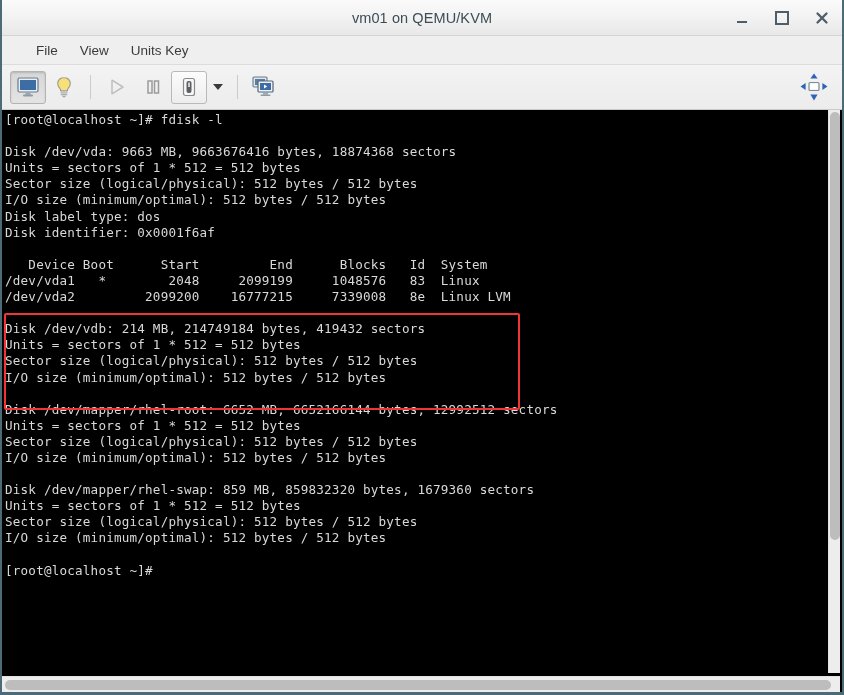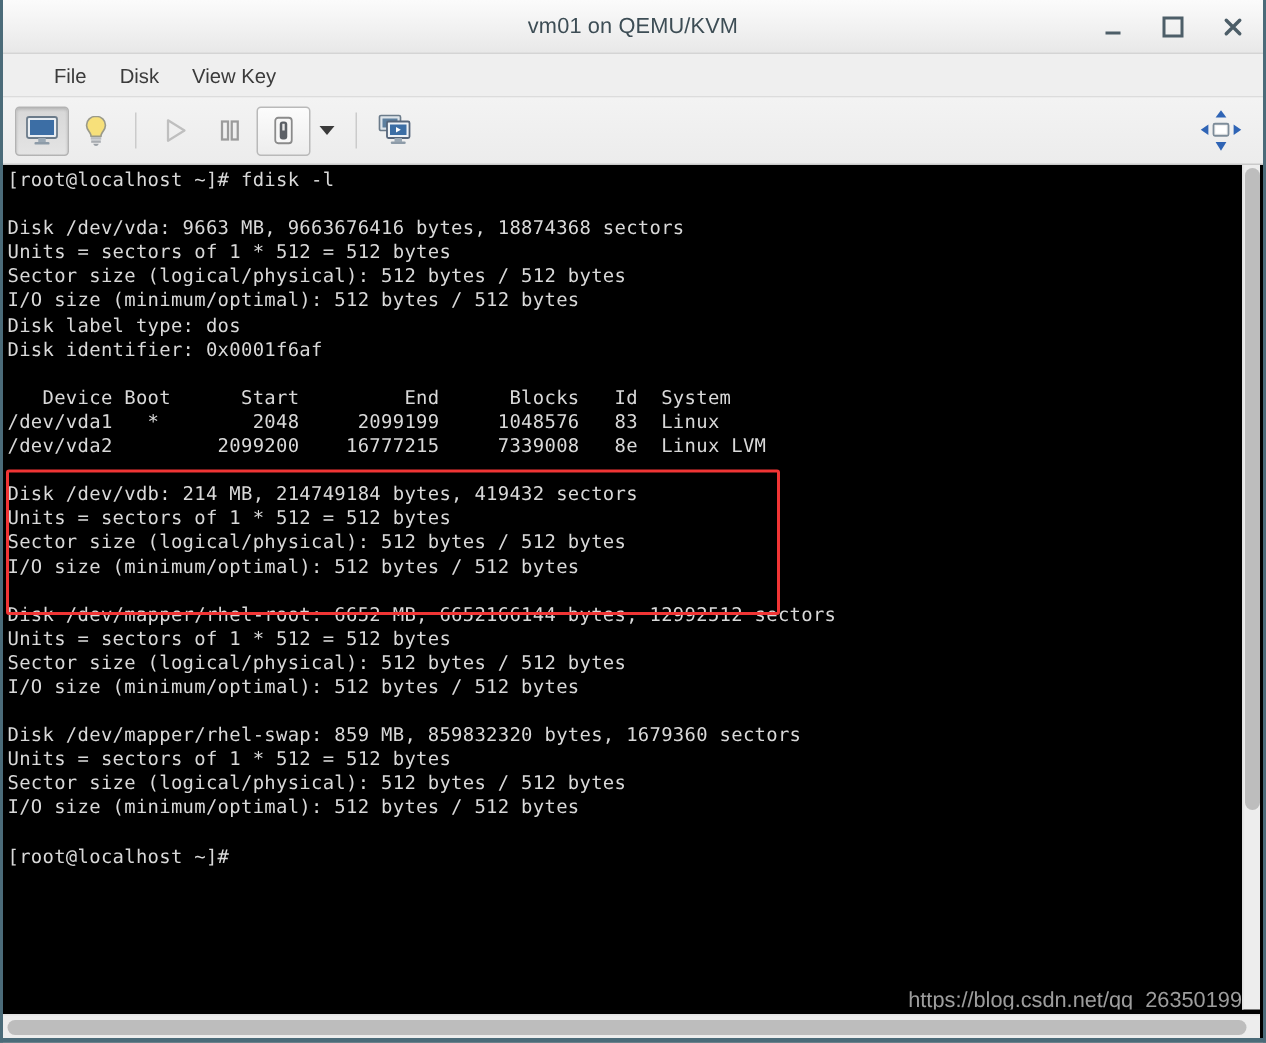--- a/index.html
+++ b/index.html
@@ -236,22 +236,22 @@
       <div class="win-btn close">
         <svg width="14" height="14" viewBox="0 0 14 14">
           <path d="M2.5 2.5 L11.5 11.5 M11.5 2.5 L2.5 11.5" stroke="#4d5e68" stroke-width="2.3" stroke-linecap="round"></path>
         </svg>
       </div>
     </div>
   </div>
 
   <div id="menubar">
     <div class="menu-item">File</div>
-    <div class="menu-item">Disk</div>
-    <div class="menu-item">View Key</div>
+    <div class="menu-item">View</div>
+    <div class="menu-item">Units Key</div>
   </div>
 
   <div id="toolbar">
 
     <div class="tb-btn pressed">
       <svg width="22" height="20" viewBox="0 0 22 20">
         <rect x="1" y="1" width="20" height="14" rx="1.5" fill="#e9eef3" stroke="#6b7b8a" stroke-width="1.2"></rect>
         <rect x="3" y="3" width="16" height="10" fill="#3c6ea5"></rect>
         <rect x="8.5" y="15" width="5" height="3" fill="#9aa8b4"></rect>
         <rect x="6" y="17.6" width="10" height="1.8" rx=".8" fill="#8d9ba8"></rect>
@@ -346,21 +346,20 @@
 Sector size (logical/physical): 512 bytes / 512 bytes
 I/O size (minimum/optimal): 512 bytes / 512 bytes
 
 Disk /dev/mapper/rhel-swap: 859 MB, 859832320 bytes, 1679360 sectors
 Units = sectors of 1 * 512 = 512 bytes
 Sector size (logical/physical): 512 bytes / 512 bytes
 I/O size (minimum/optimal): 512 bytes / 512 bytes
 
 [root@localhost ~]#</pre>
       <div id="red-box"></div>
-      <div id="watermark">https://blog.csdn.net/qq_26350199</div>
     </div>
 
     <div id="vscroll">
       <div id="vthumb"></div>
     </div>
 
     <div id="hscroll">
       <div id="hthumb"></div>
     </div>
 

